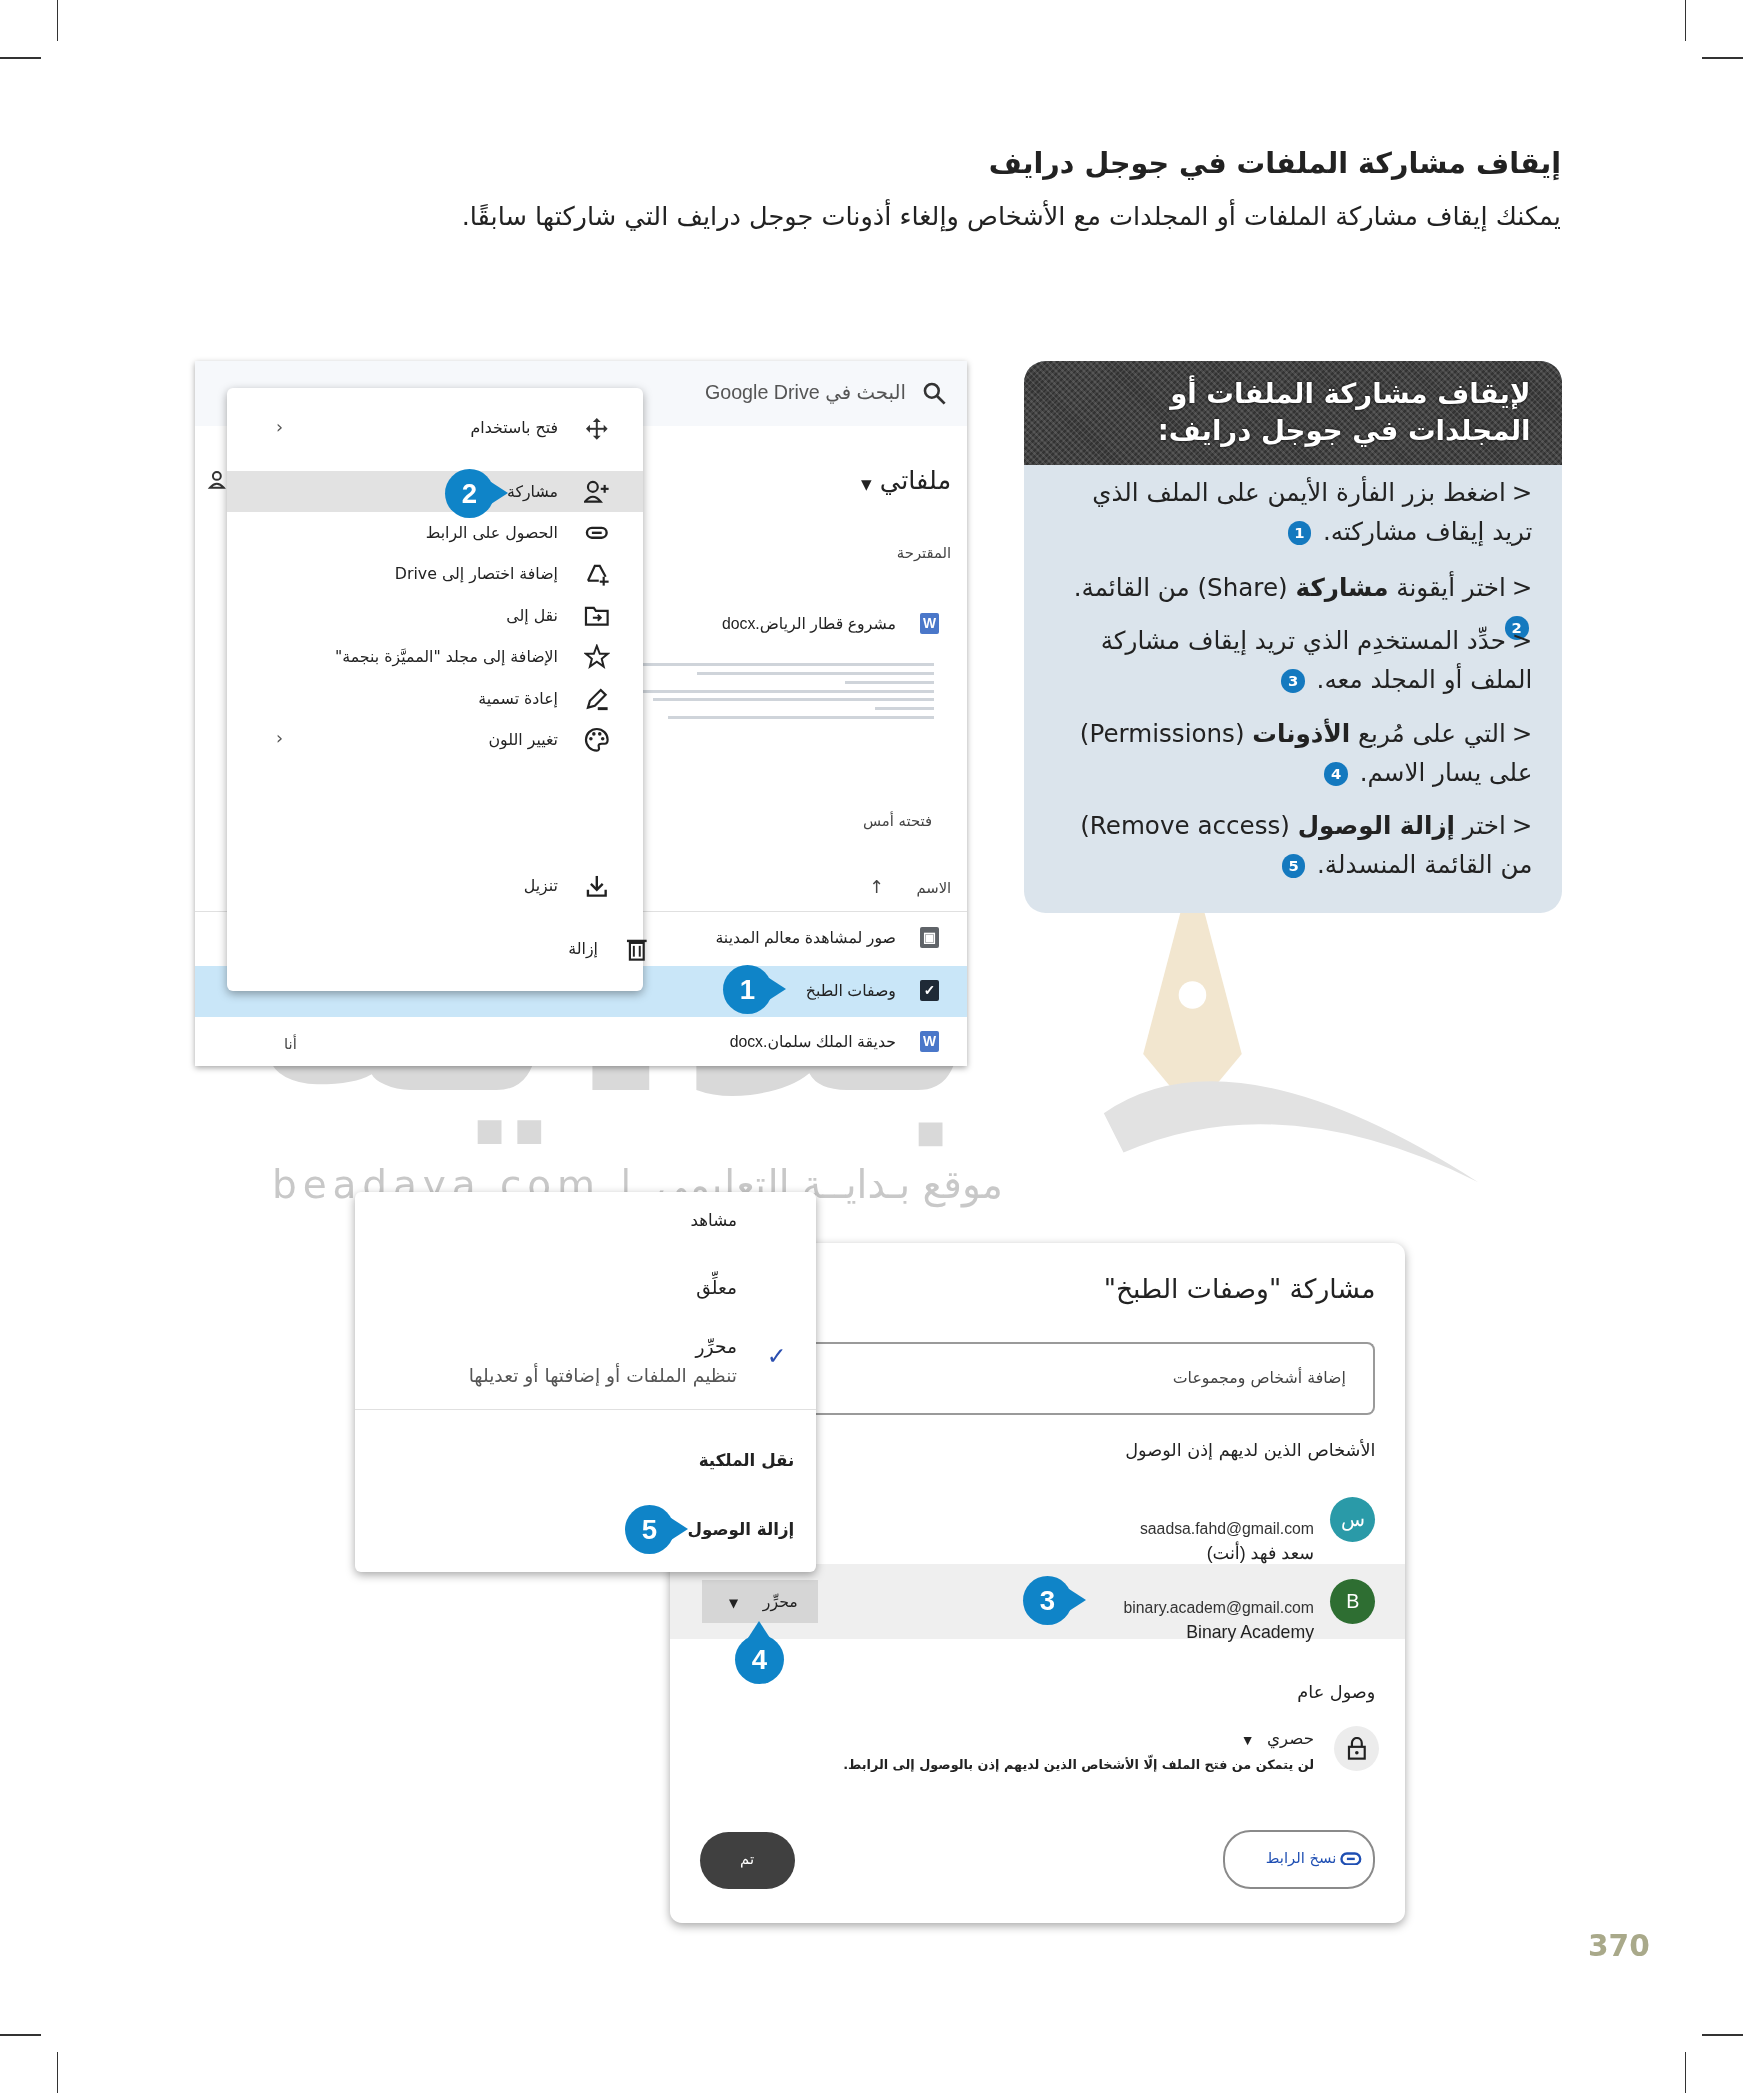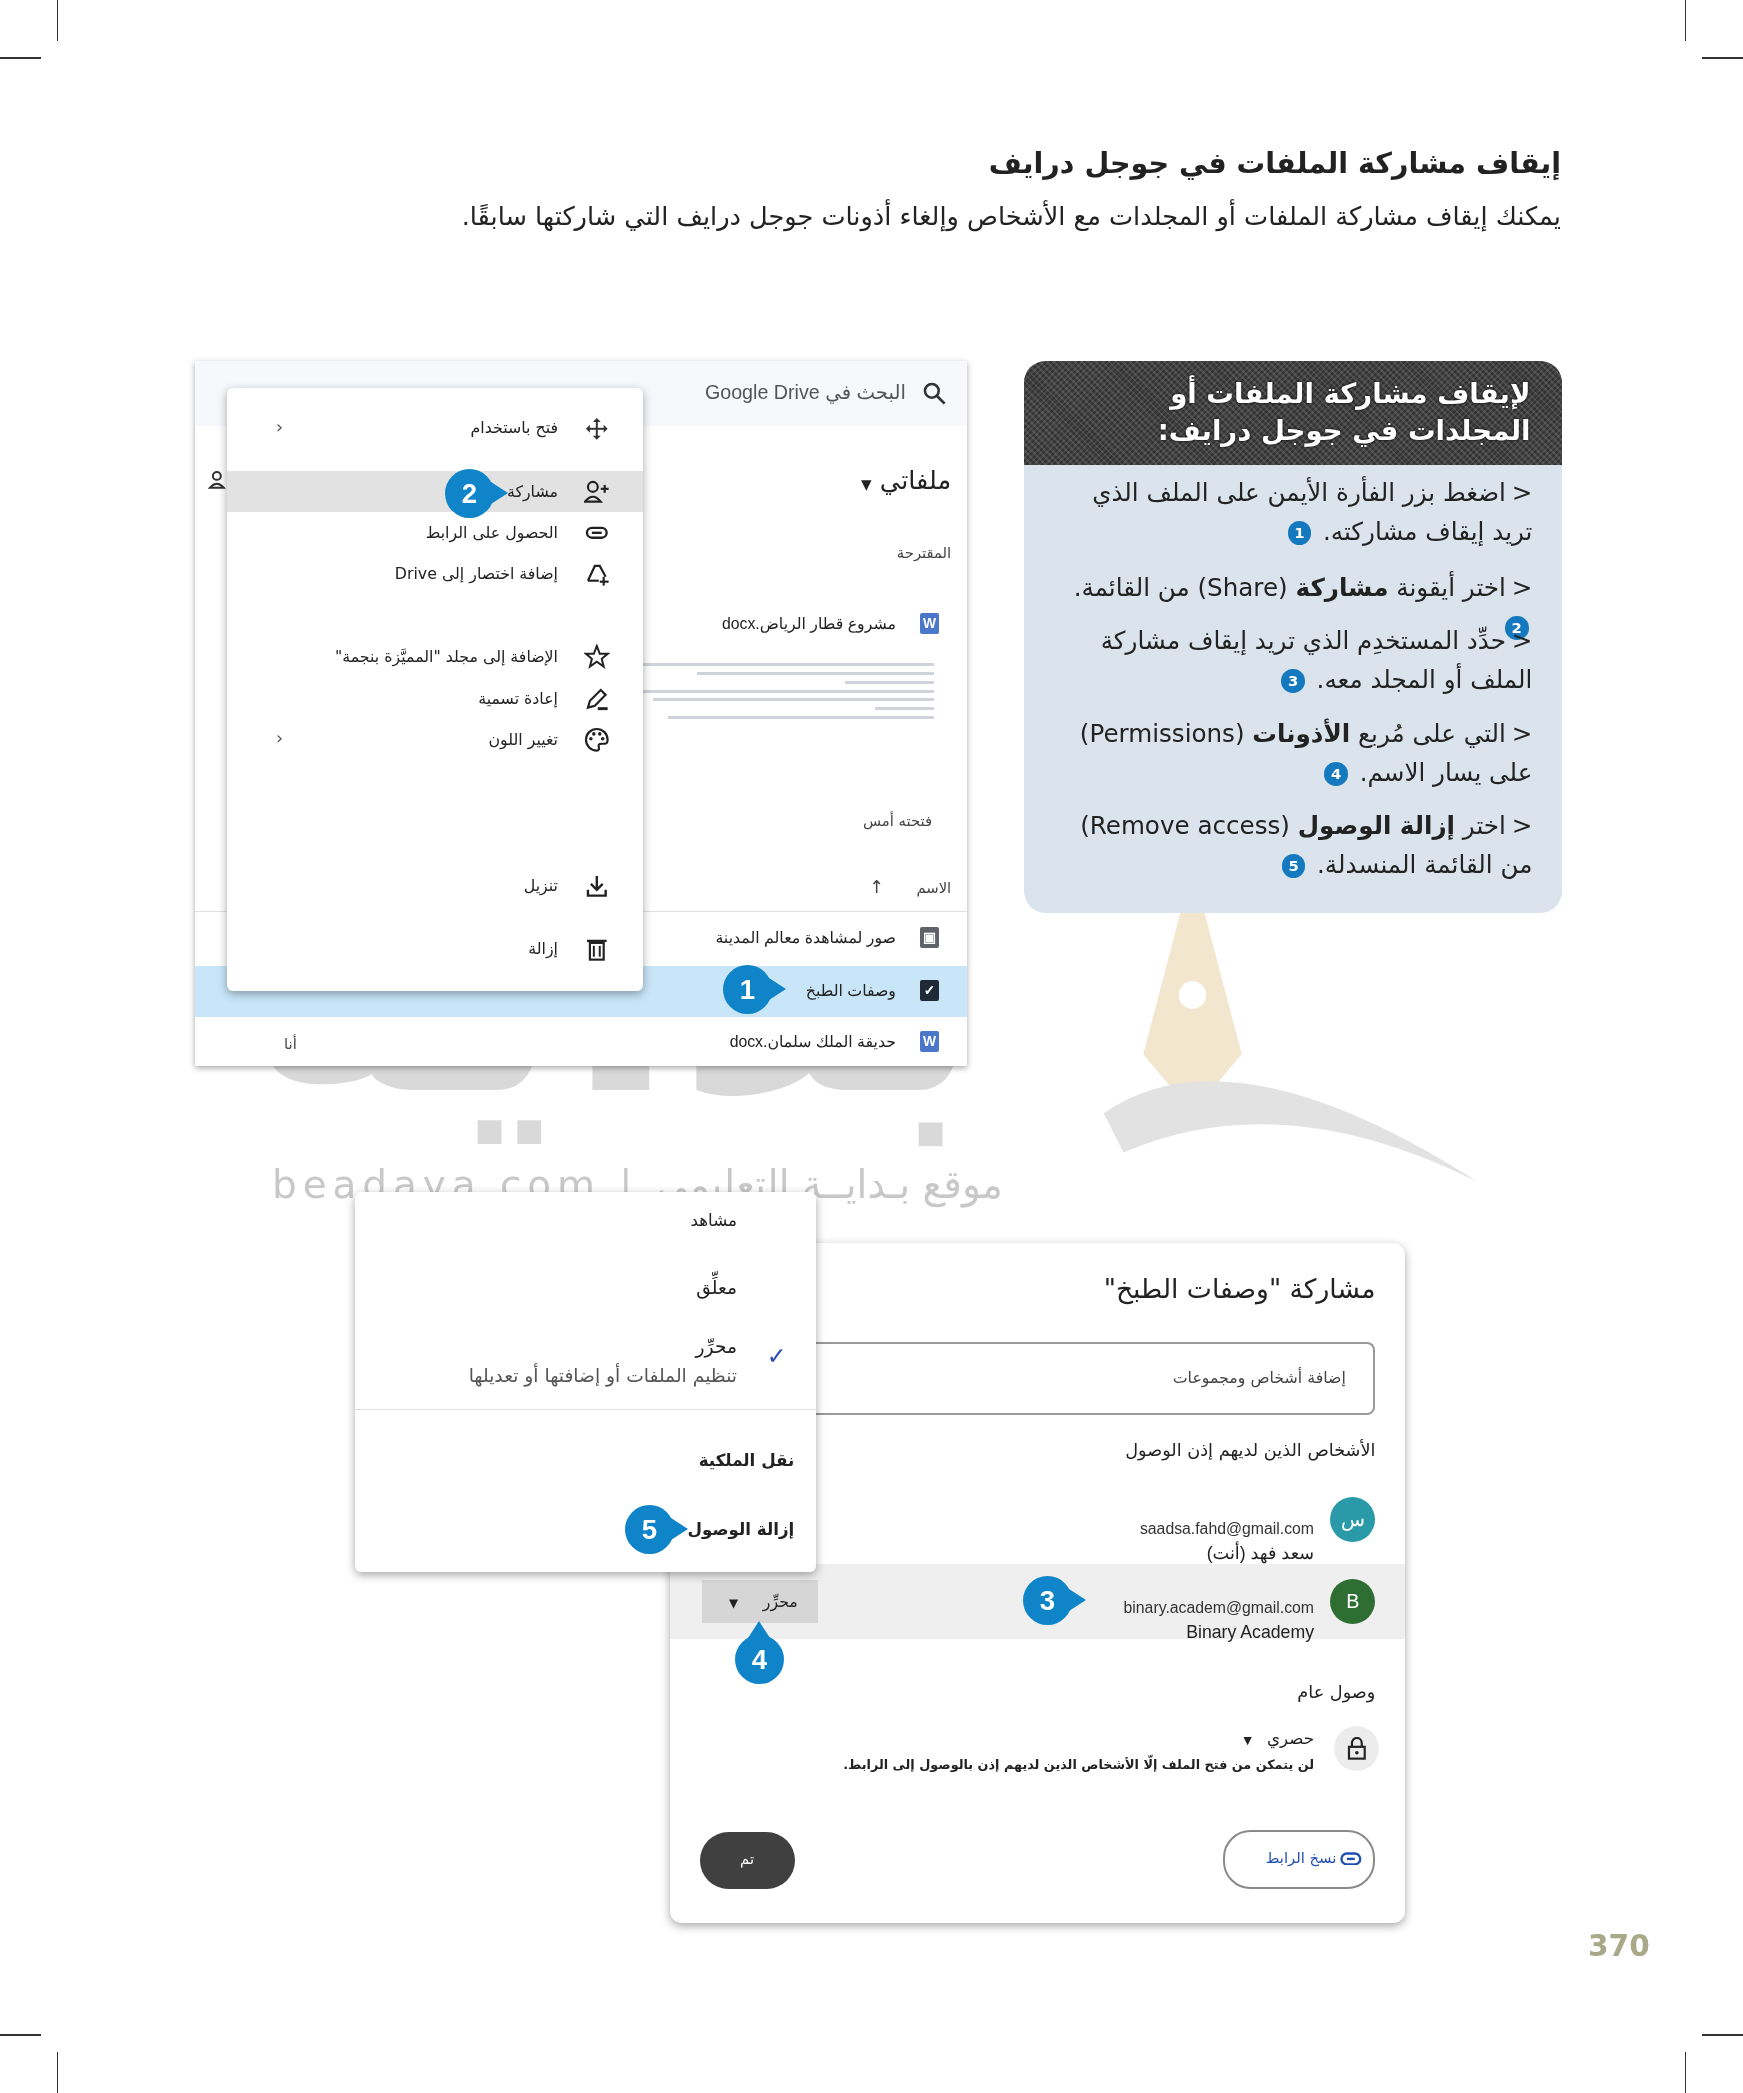--- a/index.html
+++ b/index.html
@@ -191,20 +191,27 @@
   </div>
   <div class="ctx-item" style="top:165px;">
     <svg class="ctx-icon" viewBox="0 0 26 26">
         <path d="M4 20 L11 5 L16 5 L22 16" fill="none" stroke="#222" stroke-width="2.2"></path>
         <path d="M4 20 L15 20" stroke="#222" stroke-width="2.2"></path>
         <line x1="20" y1="16" x2="20" y2="25" stroke="#222" stroke-width="2.2"></line>
         <line x1="16" y1="21" x2="25" y2="21" stroke="#222" stroke-width="2.2"></line>
       </svg>
     <span class="ctx-label">إضافة اختصار إلى Drive</span>
   </div>
+  <div class="ctx-item" style="top:207px;">
+    <svg class="ctx-icon" viewBox="0 0 26 26">
+        <path d="M2 5 L10 5 L12 8 L24 8 L24 22 L2 22 Z" fill="none" stroke="#222" stroke-width="2.2"></path>
+        <path d="M9 15 L17 15 M14 12 L17 15 L14 18" fill="none" stroke="#222" stroke-width="2"></path>
+      </svg>
+    <span class="ctx-label">نقل إلى</span>
+  </div>
   <div class="ctx-item" style="top:248px;">
     <svg class="ctx-icon" viewBox="0 0 26 26">
         <path d="M13 2 L16 10 L24 10 L18 15 L20 23 L13 18 L6 23 L8 15 L2 10 L10 10 Z" fill="none" stroke="#222" stroke-width="2"></path>
       </svg>
     <span class="ctx-label">الإضافة إلى مجلد "المميَّزة بنجمة"</span>
   </div>
   <div class="ctx-item" style="top:290px;">
     <svg class="ctx-icon" viewBox="0 0 26 26">
         <path d="M4 22 L6 15 L17 4 L22 9 L11 20 Z" fill="none" stroke="#222" stroke-width="2.2"></path>
         <line x1="14" y1="23" x2="24" y2="23" stroke="#222" stroke-width="3"></line>
@@ -223,21 +230,21 @@
     <span class="ctx-chev">‹</span>
   </div>
   <div class="ctx-item" style="top:477px;">
     <svg class="ctx-icon" viewBox="0 0 26 26">
         <line x1="13" y1="3" x2="13" y2="16" stroke="#222" stroke-width="2.4"></line>
         <path d="M7 11 L13 17 L19 11" fill="none" stroke="#222" stroke-width="2.4"></path>
         <path d="M4 17 L4 23 L22 23 L22 17" fill="none" stroke="#222" stroke-width="2.4"></path>
       </svg>
     <span class="ctx-label">تنزيل</span>
   </div>
-  <div class="ctx-item" style="top:540px;">
+  <div class="ctx-item" style="top:540px;padding-left:40px;">
     <svg class="ctx-icon" viewBox="0 0 26 26">
         <rect x="6" y="7" width="14" height="17" fill="none" stroke="#222" stroke-width="2.2"></rect>
         <line x1="3" y1="5" x2="23" y2="5" stroke="#222" stroke-width="2.4"></line>
         <line x1="10" y1="10" x2="10" y2="21" stroke="#222" stroke-width="2"></line>
         <line x1="16" y1="10" x2="16" y2="21" stroke="#222" stroke-width="2"></line>
       </svg>
     <span class="ctx-label">إزالة</span>
   </div>
 </div>
 

